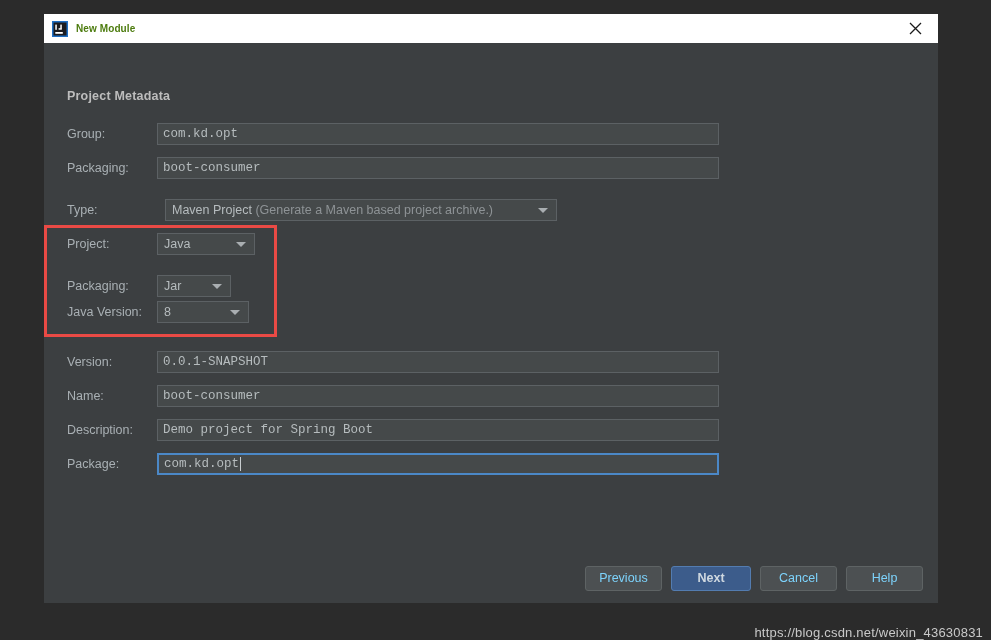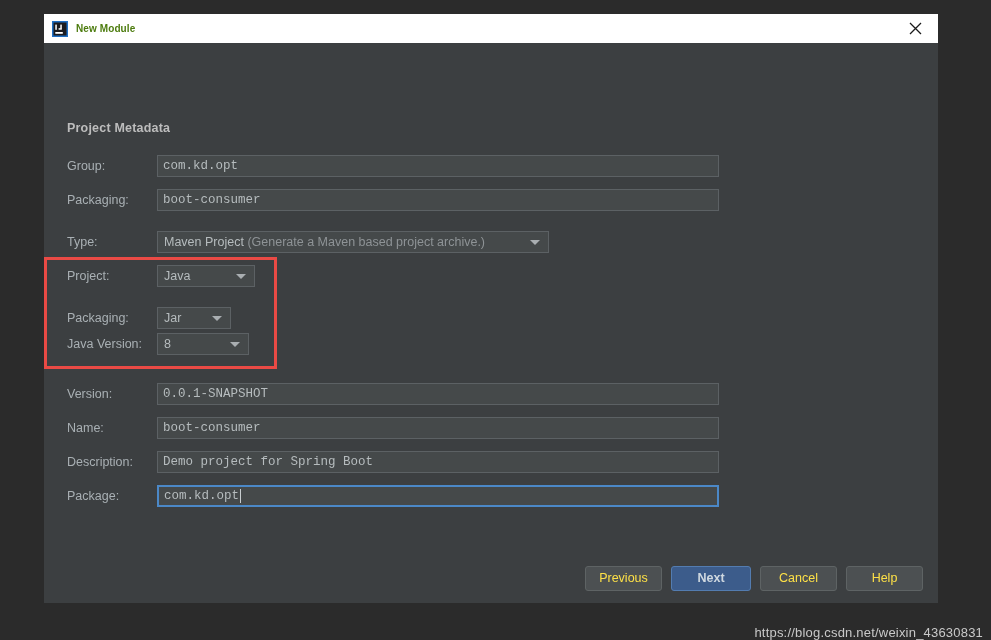--- a/index.html
+++ b/index.html
@@ -56,21 +56,20 @@
     justify-content: center;
     cursor: default;
   }
   .close-btn svg { display: block; }
 
   
   .body {
     flex: 1 1 auto;
     position: relative;
     padding: 1px;
-    margin-top: 32px;
   }
 
   .section-title {
     position: absolute;
     left: 23px; top: 46px;
     font-size: 12.5px;
     font-weight: bold;
     color: #bdbdbd;
     letter-spacing: 0.2px;
   }
@@ -167,21 +166,21 @@
     align-items: center;
     padding-right: 15px;
     gap: 9px;
   }
   .btn {
     min-width: 77px;
     height: 25px;
     background: #4c5052;
     border: 1px solid #5e6364;
     border-radius: 3px;
-    color: #fde047;
+    color: #7dd3fc;
     font-size: 12.5px;
     font-family: "Liberation Sans", sans-serif;
     display: flex;
     align-items: center;
     justify-content: center;
     padding: 0 10px;
     cursor: default;
   }
   .btn.primary {
     background: #3c5c8b;
@@ -232,21 +231,21 @@
     <div class="row" style="top:80px;">
       <span class="lbl">Group:</span>
       <div class="text-input w-wide">com.kd.opt</div>
     </div>
 
     <div class="row" style="top:114px;">
       <span class="lbl">Packaging:</span>
       <div class="text-input w-wide">boot-consumer</div>
     </div>
 
-    <div class="row" style="top:156px;">
+    <div class="row" style="top:156px;gap:8px;">
       <span class="lbl">Type:</span>
       <div class="combo w-type">
         <span class="val">
           <span>Maven Project</span>
           <span class="dim">(Generate a Maven based project archive.)</span>
         </span>
         <span class="arrow"></span>
       </div>
     </div>
 

